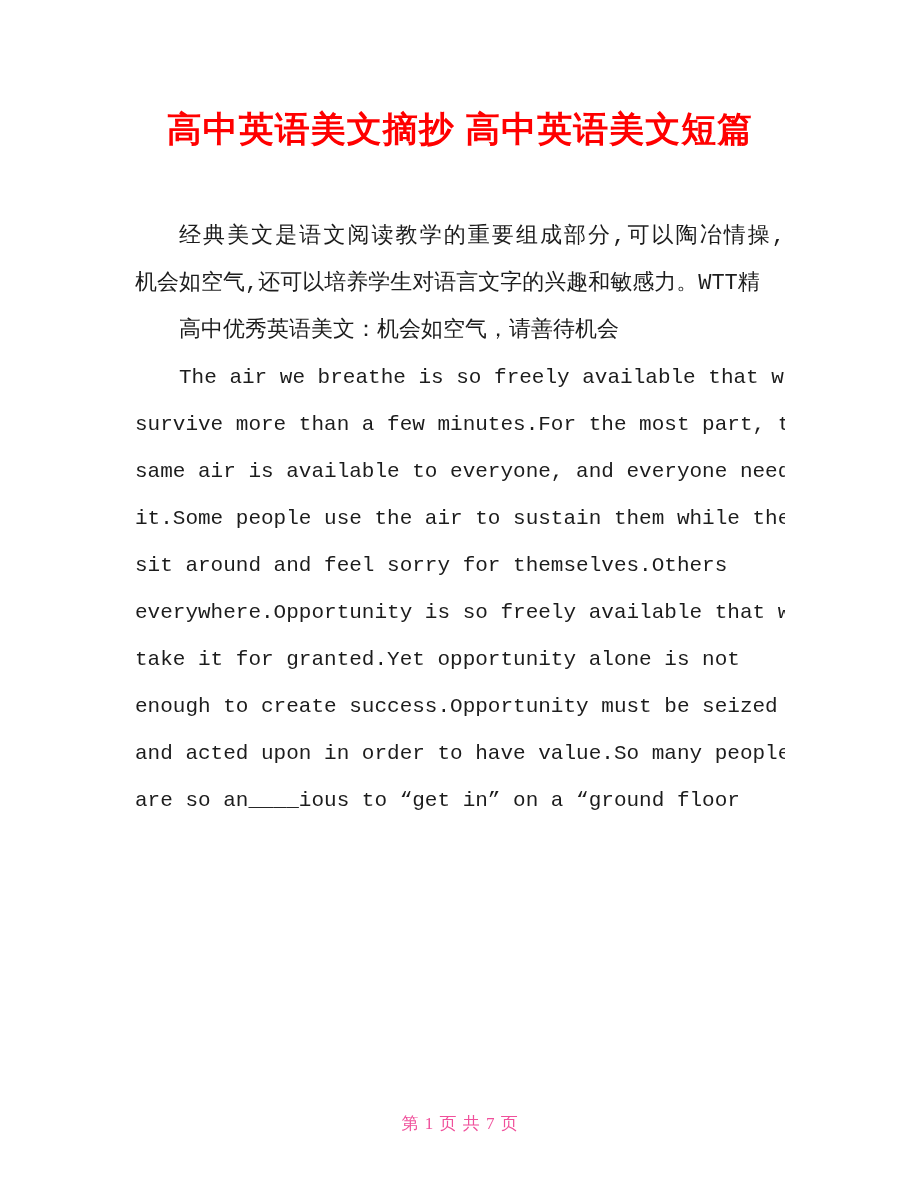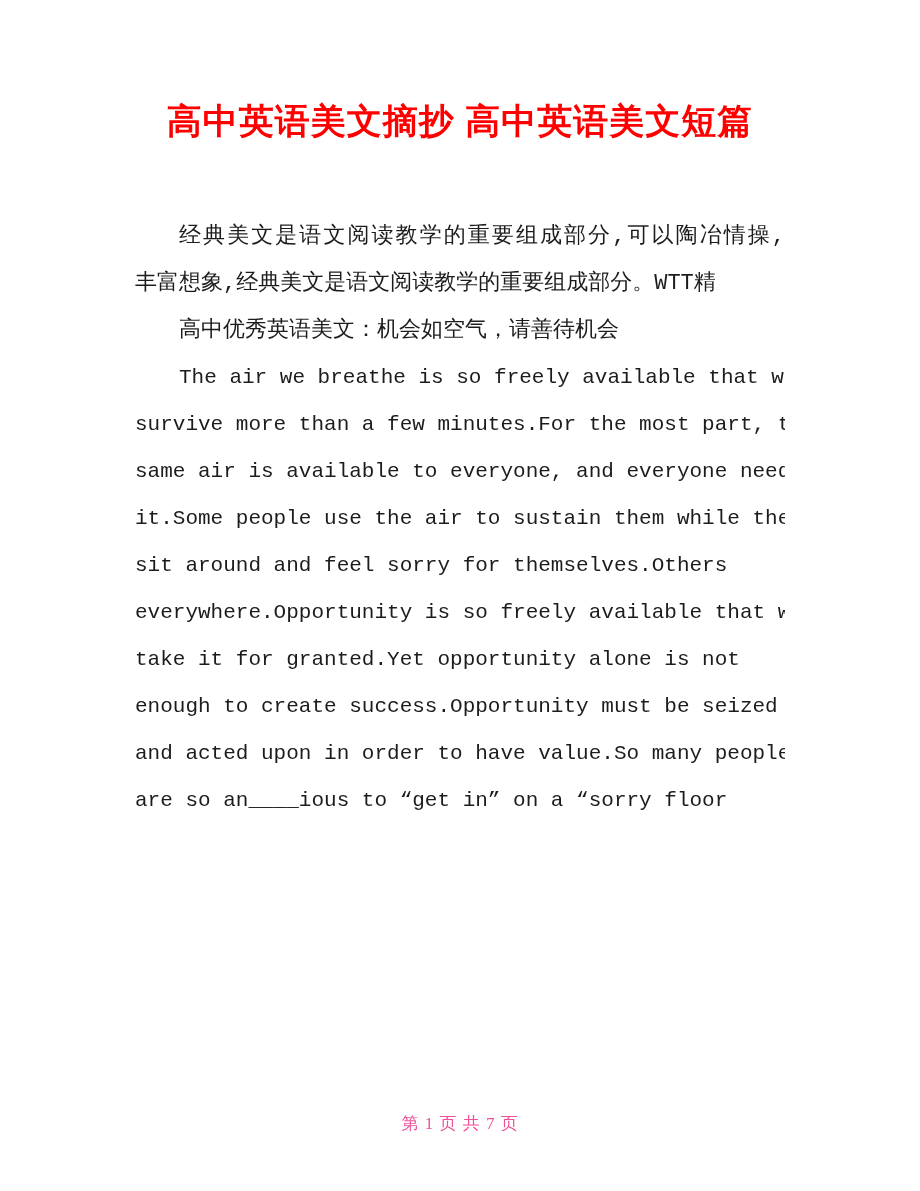--- a/index.html
+++ b/index.html
@@ -6,21 +6,21 @@
   .page {
     position: relative;
     width: 920px;
     height: 1191px;
     background: #ffffff;
     overflow: hidden;
     font-family: "Liberation Serif", "DejaVu Serif", serif;
   }
   .doc-title {
     position: absolute;
-    top: 97px;
+    top: 105px;
     left: 0;
     width: 100%;
     margin: 0;
     text-align: center;
     font-family: "Liberation Sans", "DejaVu Sans", sans-serif;
     font-weight: bold;
     font-size: 35px;
     line-height: 48px;
     letter-spacing: 1px;
     white-space: nowrap;
@@ -66,35 +66,35 @@
 </style>
 </head>
 <body>
 
 <div class="page">
   <h1 class="doc-title" style="color: rgb(255, 0, 0);">高中英语美文摘抄 高中英语美文短篇</h1>
 
   <div class="body-text" id="body-text" style="color: rgb(28, 28, 28);">
       <div class="para zh multi">
         <div class="line indent">经典美文是语文阅读教学的重要组成部分,可以陶冶情操,</div>
-        <div class="line">丰富想象,经典美文是语文阅读教学的重要组成部分。WTT精</div>
+        <div class="line">机会如空气,还可以培养学生对语言文字的兴趣和敏感力。WTT精</div>
       </div>
       <div class="para zh">
         <div class="line indent">高中优秀英语美文：机会如空气，请善待机会</div>
       </div>
       <div class="para en multi">
         <div class="line indent">The air we breathe is so freely available that we</div>
         <div class="line">survive more than a few minutes.For the most part, the</div>
         <div class="line">same air is available to everyone, and everyone needs</div>
         <div class="line">it.Some people use the air to sustain them while they</div>
         <div class="line">sit around and feel sorry for themselves.Others</div>
       </div>
       <div class="para en multi">
         <div class="line">everywhere.Opportunity is so freely available that we</div>
         <div class="line">take it for granted.Yet opportunity alone is not</div>
         <div class="line">enough to create success.Opportunity must be seized</div>
         <div class="line">and acted upon in order to have value.So many people</div>
-        <div class="line">are so an____ious to “get in” on a “sorry floor</div>
+        <div class="line">are so an____ious to “get in” on a “ground floor</div>
       </div>
     </div>
 
   <div class="page-footer" style="color: rgb(240, 80, 155);">第 1 页 共 7 页</div>
 </div>
 
 </body></html>

